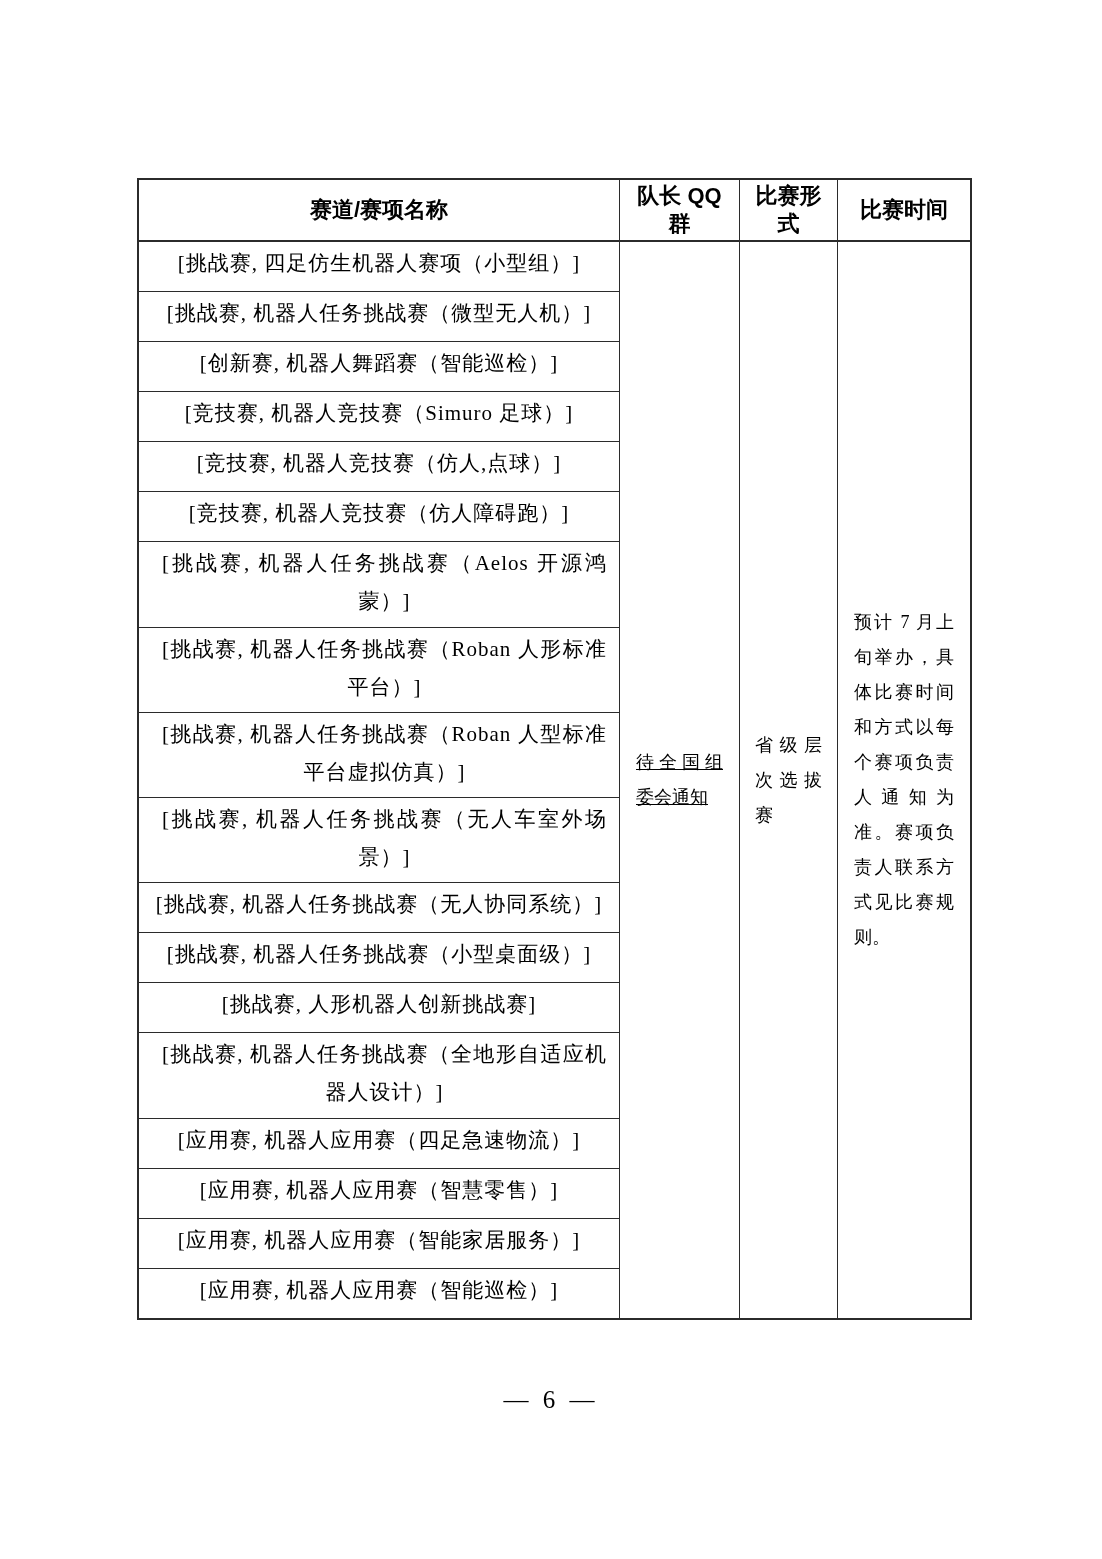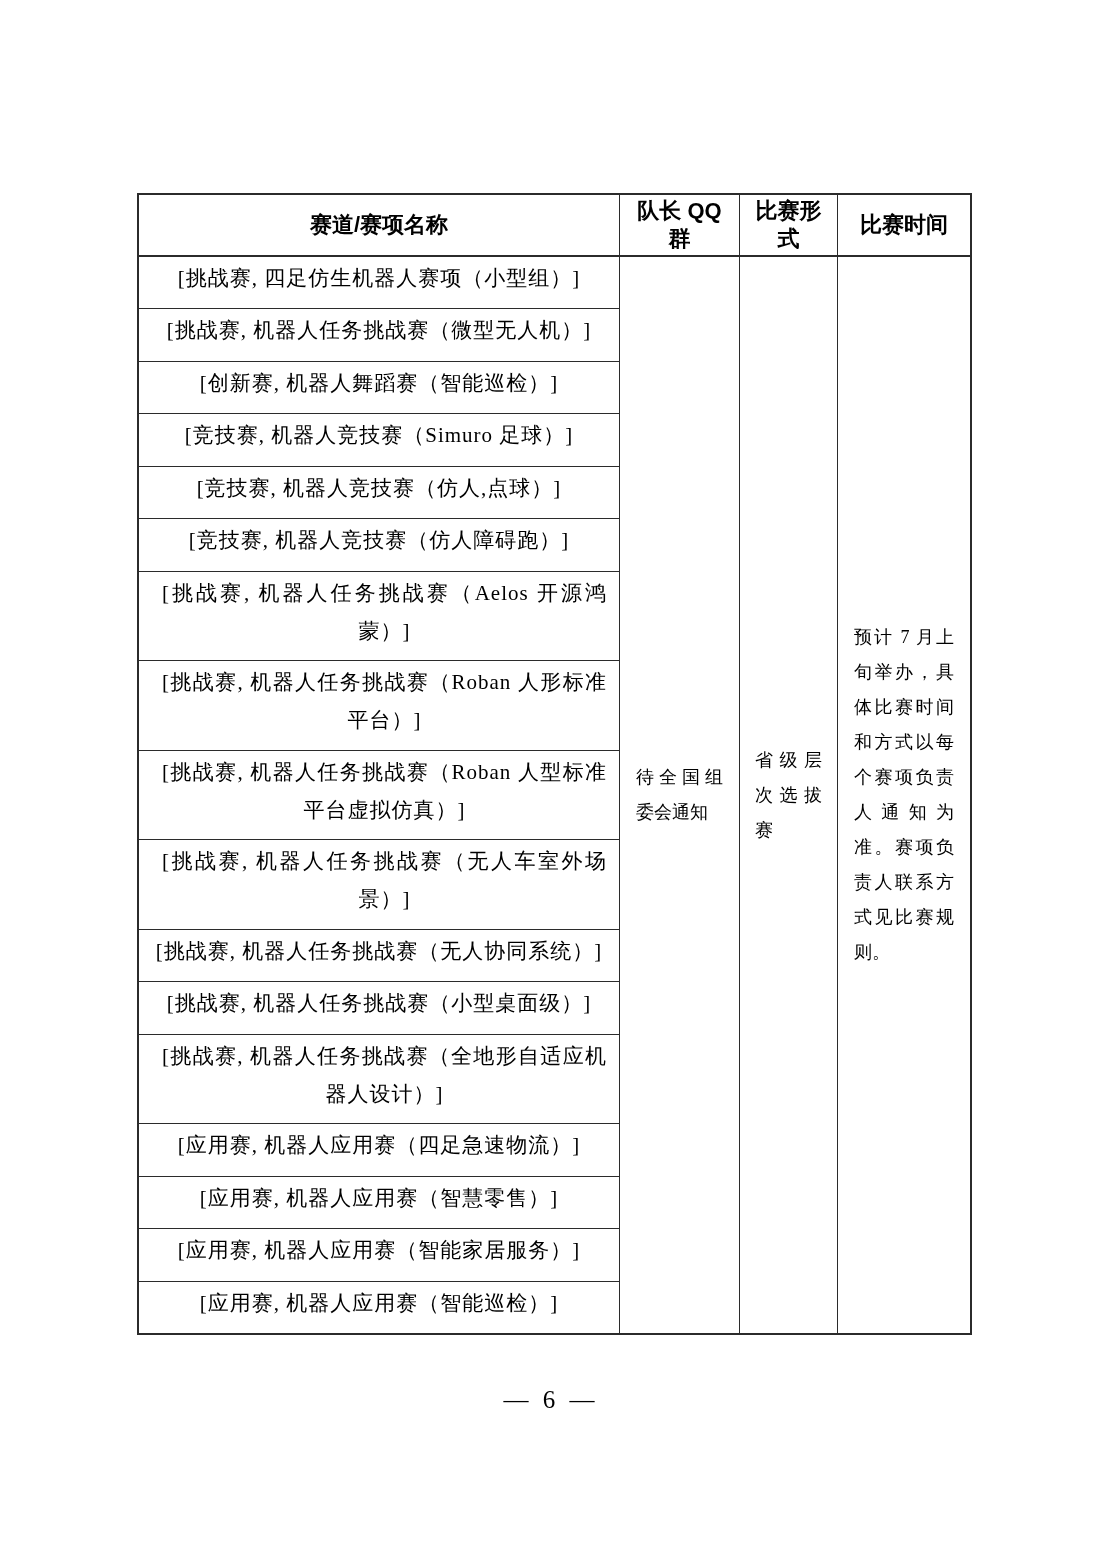--- a/index.html
+++ b/index.html
@@ -11,21 +11,21 @@
     width: 1102px;
     height: 1559px;
     background: #ffffff;
     margin: 0 auto;
     overflow: hidden;
   }
 
   .doc-table {
     position: absolute;
     left: 137px;
-    top: 193px;
+    top: 178px;
     width: 835px;
     height: 1142px;
     border: 2px solid #2b2b2b;
     display: grid;
     grid-template-columns: 481px 120px 98px 132px;
     grid-template-rows: 62px 1fr;
     background: #fff;
   }
 
   
@@ -71,21 +71,21 @@
   .mcell {
     display: flex;
     align-items: center;
   }
   .mtext {
     width: 100%;
     font-size: 18px;
     line-height: 35px;
     text-align: justify;
   }
-  .mcell.qq  .mtext { padding: 0 16px; }
+  .mcell.qq  .mtext { padding: 0 16px; text-decoration: underline; }
   .mcell.fmt .mtext { padding: 0 15px; }
   .mcell.tim .mtext { padding: 0 16px; }
 
   
   .page-number {
     position: absolute;
     top: 1386px;
     left: 0;
     width: 100%;
     text-align: center;
@@ -146,20 +146,23 @@
         </div>
       <div class="c1row tall">
           <div class="rtext">[挑战赛, 机器人任务挑战赛（无人车室外场景）]</div>
         </div>
       <div class="c1row">
           <div class="rtext">[挑战赛, 机器人任务挑战赛（无人协同系统）]</div>
         </div>
       <div class="c1row">
           <div class="rtext">[挑战赛, 机器人任务挑战赛（小型桌面级）]</div>
         </div>
+      <div class="c1row">
+          <div class="rtext">[挑战赛, 人形机器人创新挑战赛]</div>
+        </div>
       <div class="c1row tall">
           <div class="rtext">[挑战赛, 机器人任务挑战赛（全地形自适应机器人设计）]</div>
         </div>
       <div class="c1row">
           <div class="rtext">[应用赛, 机器人应用赛（四足急速物流）]</div>
         </div>
       <div class="c1row">
           <div class="rtext">[应用赛, 机器人应用赛（智慧零售）]</div>
         </div>
       <div class="c1row">

